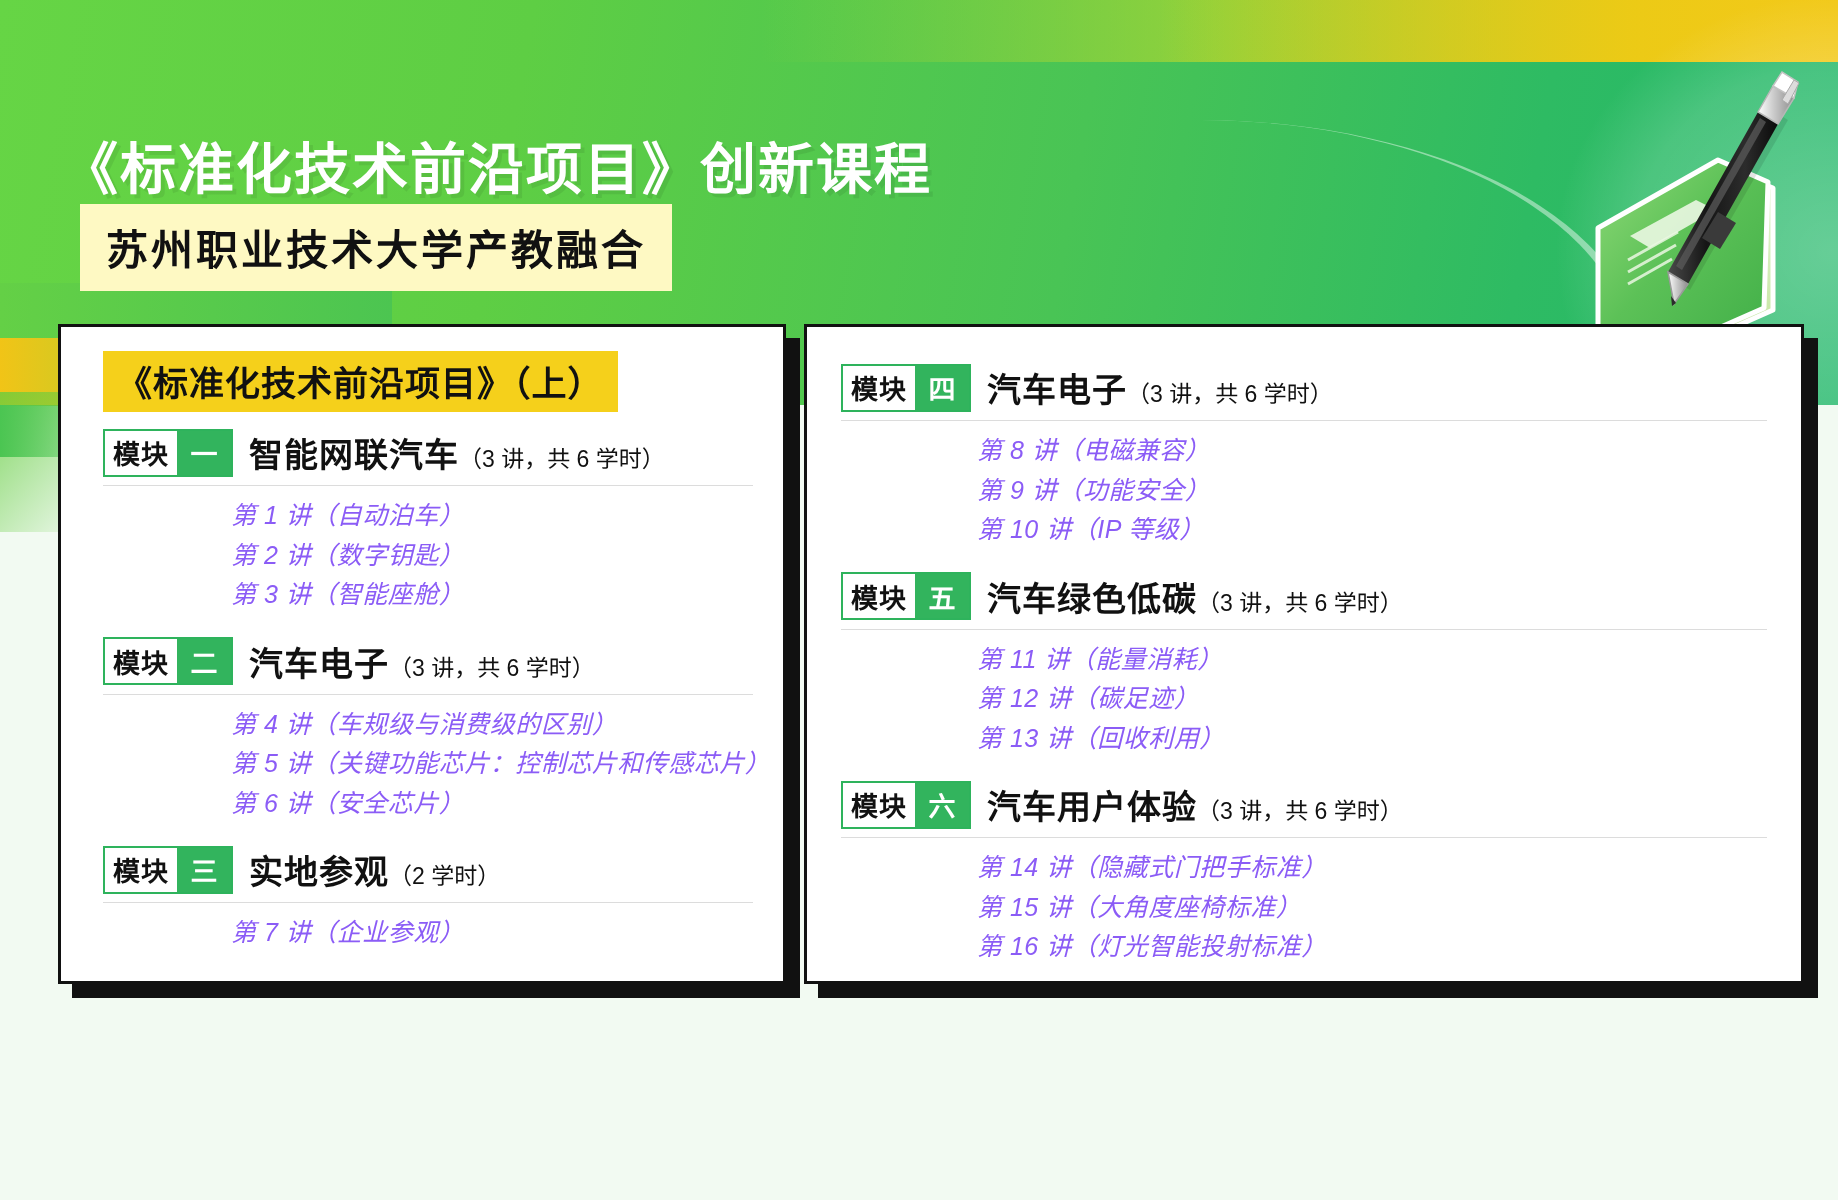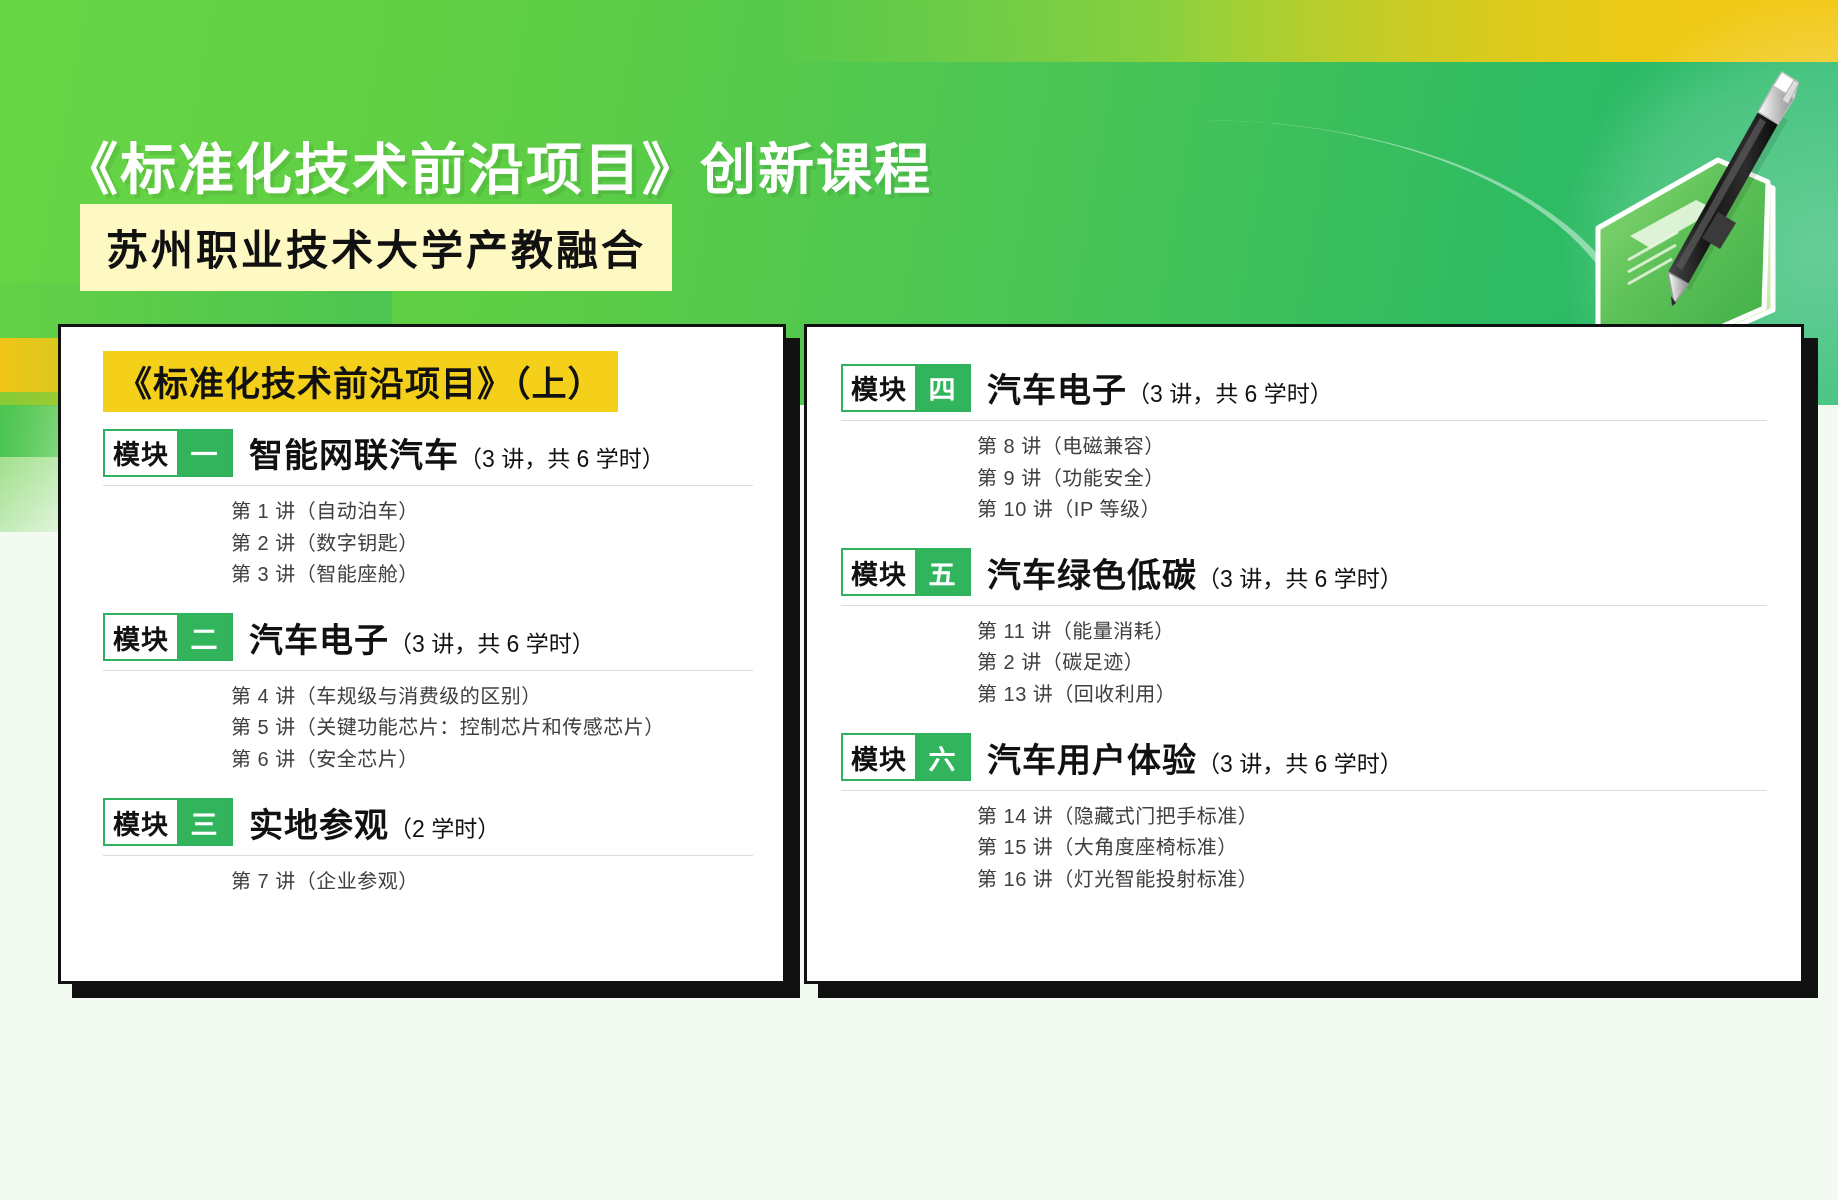--- a/index.html
+++ b/index.html
@@ -95,21 +95,21 @@
     display:flex;align-items:center;padding:0 8px;letter-spacing:1px;
   }
   .badge-num{
     background:#32b45d;color:#fff;font-size:27px;font-weight:700;
     display:flex;align-items:center;justify-content:center;min-width:40px;padding:0 7px;
   }
   .module-name{font-size:34px;font-weight:700;color:#111;letter-spacing:1px;white-space:nowrap;}
   .module-meta{font-size:23px;font-weight:400;color:#111;letter-spacing:0;}
   .lectures{padding:10px 0 10px 128px;}
   #card-right .lectures{padding-left:136px;}
-  .lecture{font-size:20px;color:#404040;line-height:1.58;letter-spacing:.5px;white-space:nowrap;}
+  .lecture{font-size:25px;color:#8b5cf6;line-height:1.58;letter-spacing:.5px;white-space:nowrap;font-style:italic;}
 </style>
 </head>
 <body>
 
 <div id="poster">
 
   <div class="bg-base"></div>
   <div class="bg-hero"></div>
   <div class="bg-hero-yellow"></div>
   <div class="bg-hero-yellow2"></div>
@@ -249,21 +249,21 @@
         <div class="module">
           <div class="module-head">
             <div class="badge">
               <span class="badge-text">模块</span>
               <span class="badge-num">五</span>
             </div>
             <div><span class="module-name">汽车绿色低碳</span><span class="module-meta">（3 讲，共 6 学时）</span></div>
           </div>
           <div class="lectures">
             <div class="lecture">第 11 讲（能量消耗）</div>
-            <div class="lecture">第 2 讲（碳足迹）</div>
+            <div class="lecture">第 12 讲（碳足迹）</div>
             <div class="lecture">第 13 讲（回收利用）</div>
           </div>
         </div>
         <div class="module">
           <div class="module-head">
             <div class="badge">
               <span class="badge-text">模块</span>
               <span class="badge-num">六</span>
             </div>
             <div><span class="module-name">汽车用户体验</span><span class="module-meta">（3 讲，共 6 学时）</span></div>

